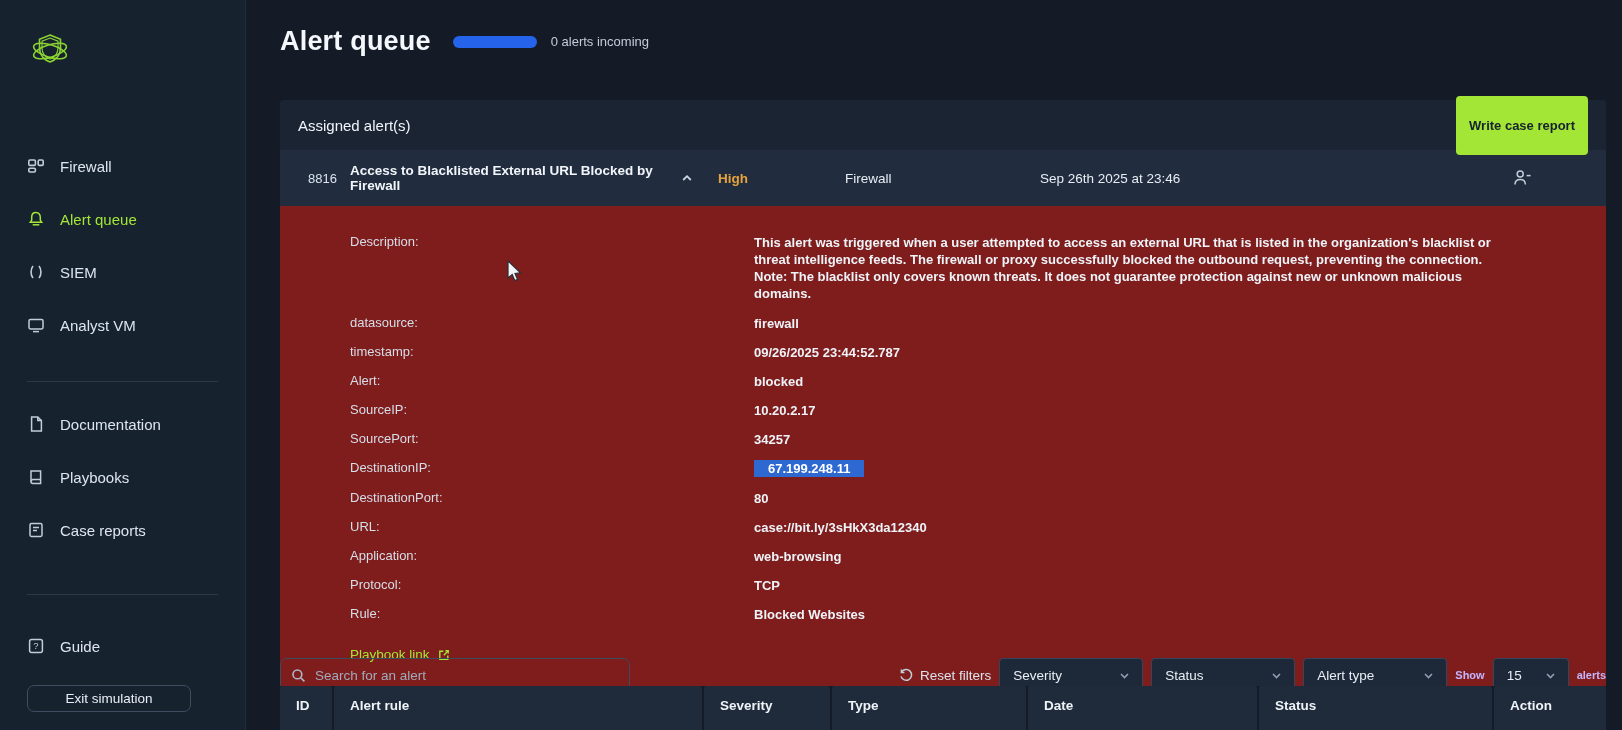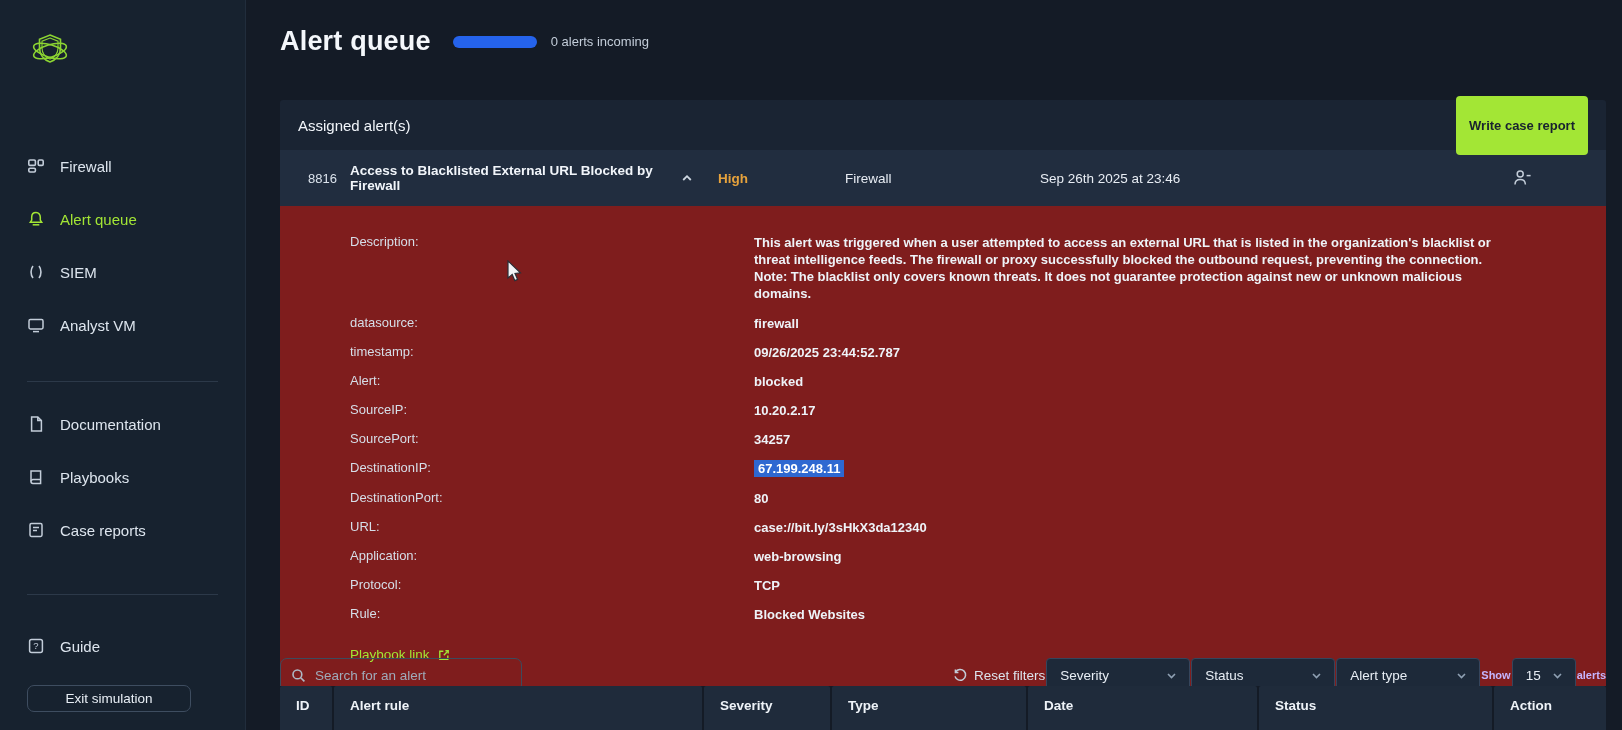--- a/index.html
+++ b/index.html
@@ -67,55 +67,55 @@
   .caret-up { width:14px; height:14px; color:#cdd6e0; cursor:pointer; }
   .cell-severity { font-size:13.5px; font-weight:bold; color:#e6a23c; }
   .cell-type, .cell-date { font-size:13.5px; color:#e8edf4; }
   .row-action { display:flex; align-items:center; padding-left:16px; color:#c3cdd9; cursor:pointer; }
 
   .details { background:#7f1d1d; padding:28px 90px 34px 70px; border-radius:0 0 3px 3px; }
   .detail-row { display:grid; grid-template-columns:404px 1fr; margin-bottom:12px; }
   .detail-label { font-size:13px; color:#d6dee8; }
   .detail-value { font-size:13px; font-weight:bold; color:#eef3f8; max-width:770px; line-height:1.32; }
   .detail-value.highlight { display:inline; }
-  .detail-value.highlight span { background:#2e68d1; color:#ffffff; padding:1px 4px; }
+  .detail-value.highlight span { background:#2e68d1; color:#ffffff; padding:1px 14px; }
   .playbook-link {
     margin-top:12px; display:inline-flex; align-items:center; gap:7px;
     color:#a3e635; font-size:13.5px; cursor:pointer;
   }
   .playbook-link .ext { width:14px; height:14px; }
 
   
   .filterbar {
     position:absolute; left:34px; top:657px; width:1326px; height:36px;
     display:flex; align-items:center; justify-content:space-between;
   }
   .search-box {
-    width:242px; height:34px; border:1px solid #3c4b5d; border-radius:7px;
+    width:350px; height:34px; border:1px solid #3c4b5d; border-radius:7px;
     display:flex; align-items:center; padding:0 10px; gap:9px; background:transparent;
   }
   .search-box .sicon { width:15px; height:15px; color:#aeb9c6; }
   .search-box input {
     flex:1; background:transparent; border:none; outline:none;
     color:#e8eef5; font-family:inherit; font-size:13.5px;
   }
   .search-box input::placeholder { color:#9fabba; }
-  .filter-right { display:flex; align-items:center; gap:1px; }
+  .filter-right { display:flex; align-items:center; gap:8px; }
   .reset-btn {
     display:flex; align-items:center; gap:7px; background:none; border:none;
     color:#dbe3ec; font-family:inherit; font-size:13.5px; cursor:pointer;
   }
   .reset-btn .ricon { width:14px; height:14px; color:#c3cdd9; }
   .dropdown {
     height:35px; background:#1d2939; border:1px solid #35455c; border-radius:4px;
     display:flex; align-items:center; justify-content:space-between;
     padding:0 11px 0 13px; cursor:pointer; font-size:13.5px; color:#e8eef5;
   }
   .dd-wide { width:144px; }
-  .dd-small { width:64px; }
+  .dd-small { width:76px; }
   .dropdown .dicon { width:13px; height:13px; color:#8fa0b3; }
   .show-label, .alerts-label { font-size:11px; font-weight:bold; color:#c4b5fd; }
 
   
   .table-head {
     position:absolute; left:34px; top:686px; width:1326px; height:46px;
     display:grid; grid-template-columns:52px 368px 126px 194px 229px 233px 1fr;
     gap:2px; background:#141b26;
   }
   .th-cell {

